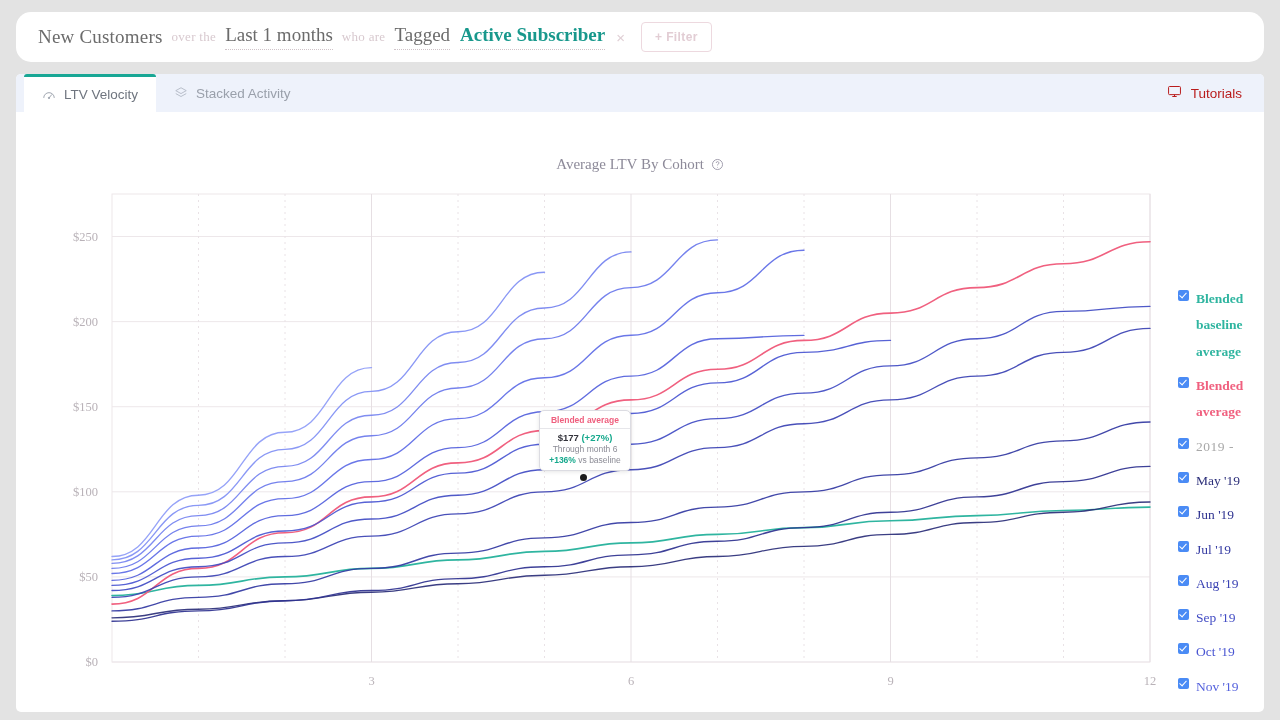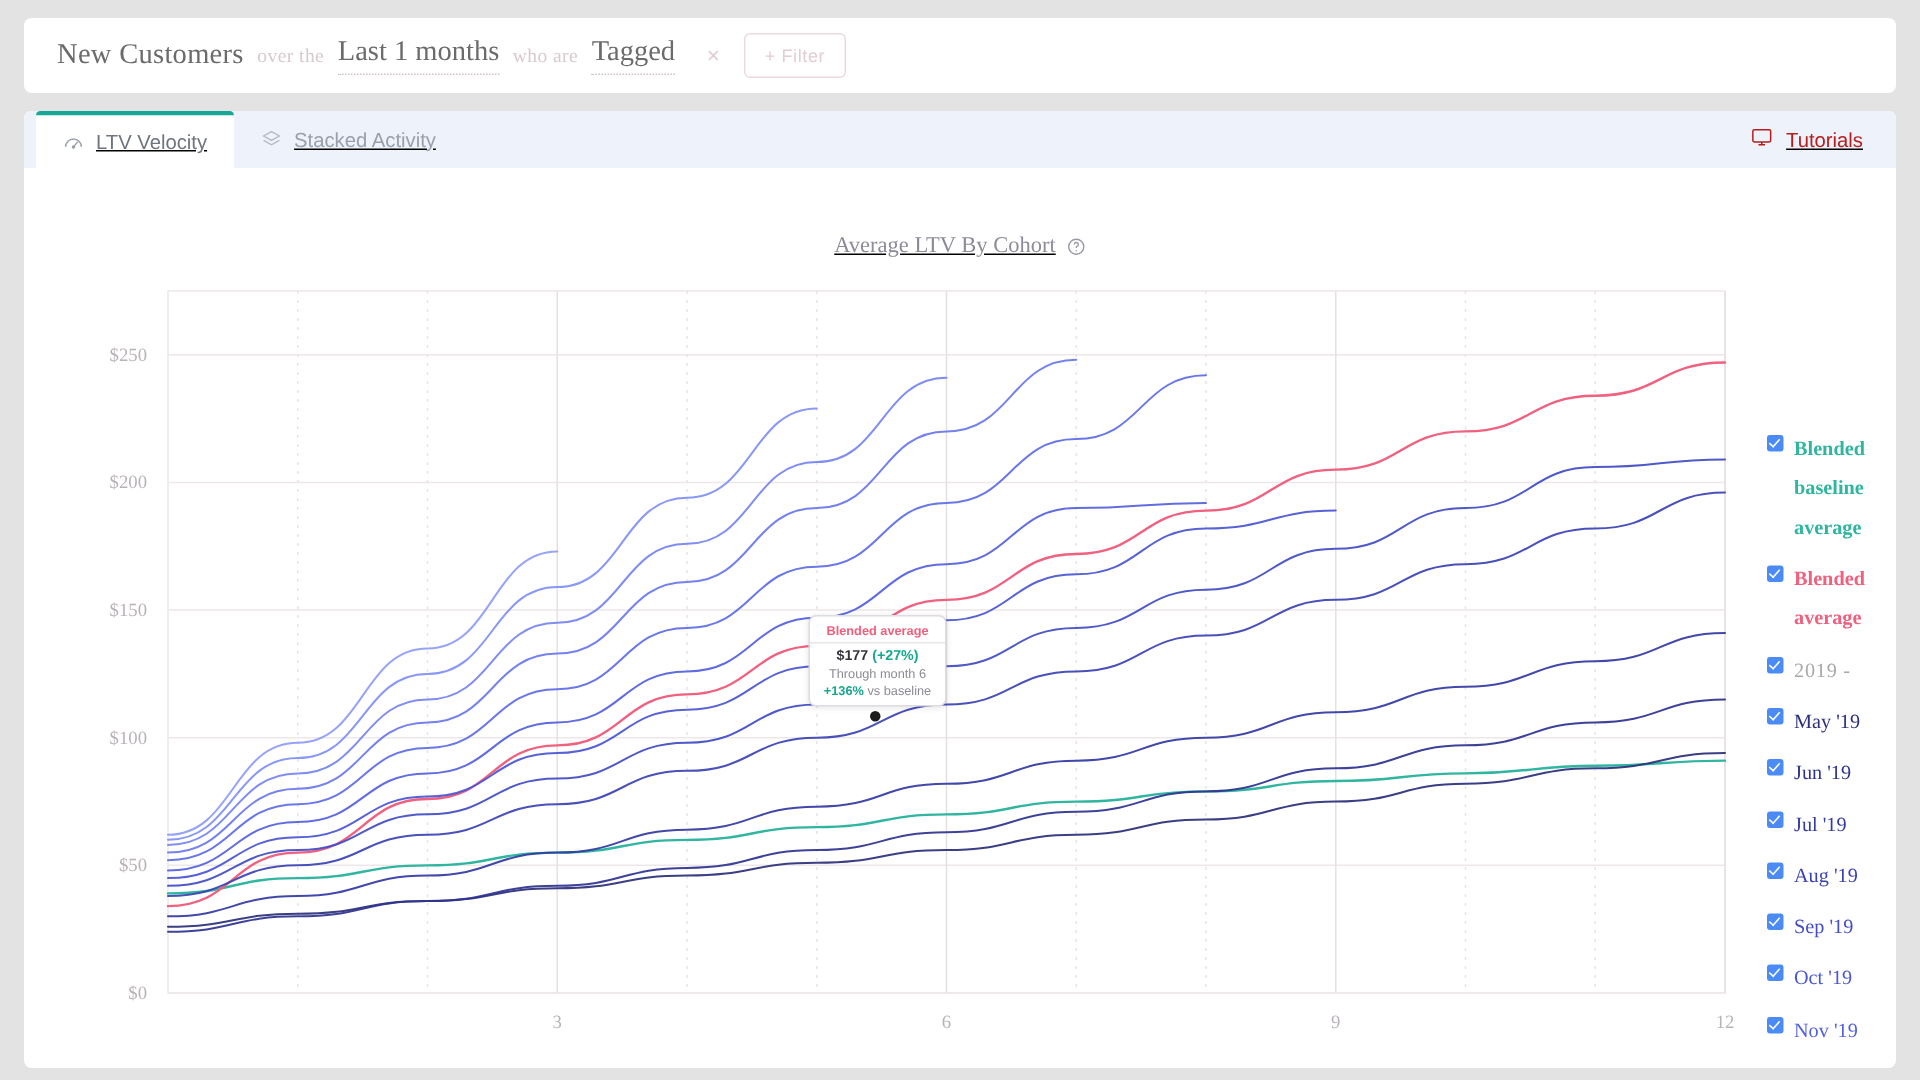--- a/index.html
+++ b/index.html
@@ -7,21 +7,21 @@
     width: 1280px; height: 720px;
     background: #e3e3e3;
     font-family: "Liberation Serif", serif;
     overflow: hidden;
   }
   .page { width: 1280px; height: 720px; padding: 12px 16px; }
 
   
   .query-card {
     background: #fff;
-    border-radius: 5px;
+    border-radius: 15px;
     height: 50px;
     display: flex;
     align-items: center;
     padding: 0 22px;
     margin-bottom: 12px;
   }
   .q-noun {
     font-size: 19px; color: #6b6b6b; letter-spacing: .2px;
   }
   .q-conn {
@@ -43,30 +43,30 @@
   .q-filter-btn {
     margin-left: 16px;
     border: 1px solid #edd9df;
     border-radius: 4px;
     color: #e2cdd4;
     font-size: 12px;
     padding: 7px 13px;
     background: #fff;
     cursor: pointer;
     letter-spacing: .4px;
+    font-weight: bold;
   }
 
   
   .main-card {
     background: #fff;
     border-radius: 5px;
     height: 638px;
     position: relative;
     overflow: hidden;
-    text-decoration: underline;
   }
   .tabbar {
     height: 38px;
     background: #eef2fb;
     display: flex;
     align-items: stretch;
     position: relative;
   }
   .tab {
     display: flex; align-items: center; gap: 8px;
@@ -168,20 +168,21 @@
 
 <div class="page">
 
   <div class="query-card">
     <span class="q-noun">New Customers</span>
     <span class="q-conn">over the</span>
     <span class="q-val">Last 1 months</span>
     <span class="q-conn">who are</span>
     <span class="q-val">Tagged</span>
     <span style="width:10px"></span>
+    <span class="q-tagname">Active Subscriber</span>
     <span class="q-remove">×</span>
     <button class="q-filter-btn">+ Filter</button>
   </div>
 
   <div class="main-card">
 
     <div class="tabbar">
 
       <div class="tab active">
         <span class="ico">

